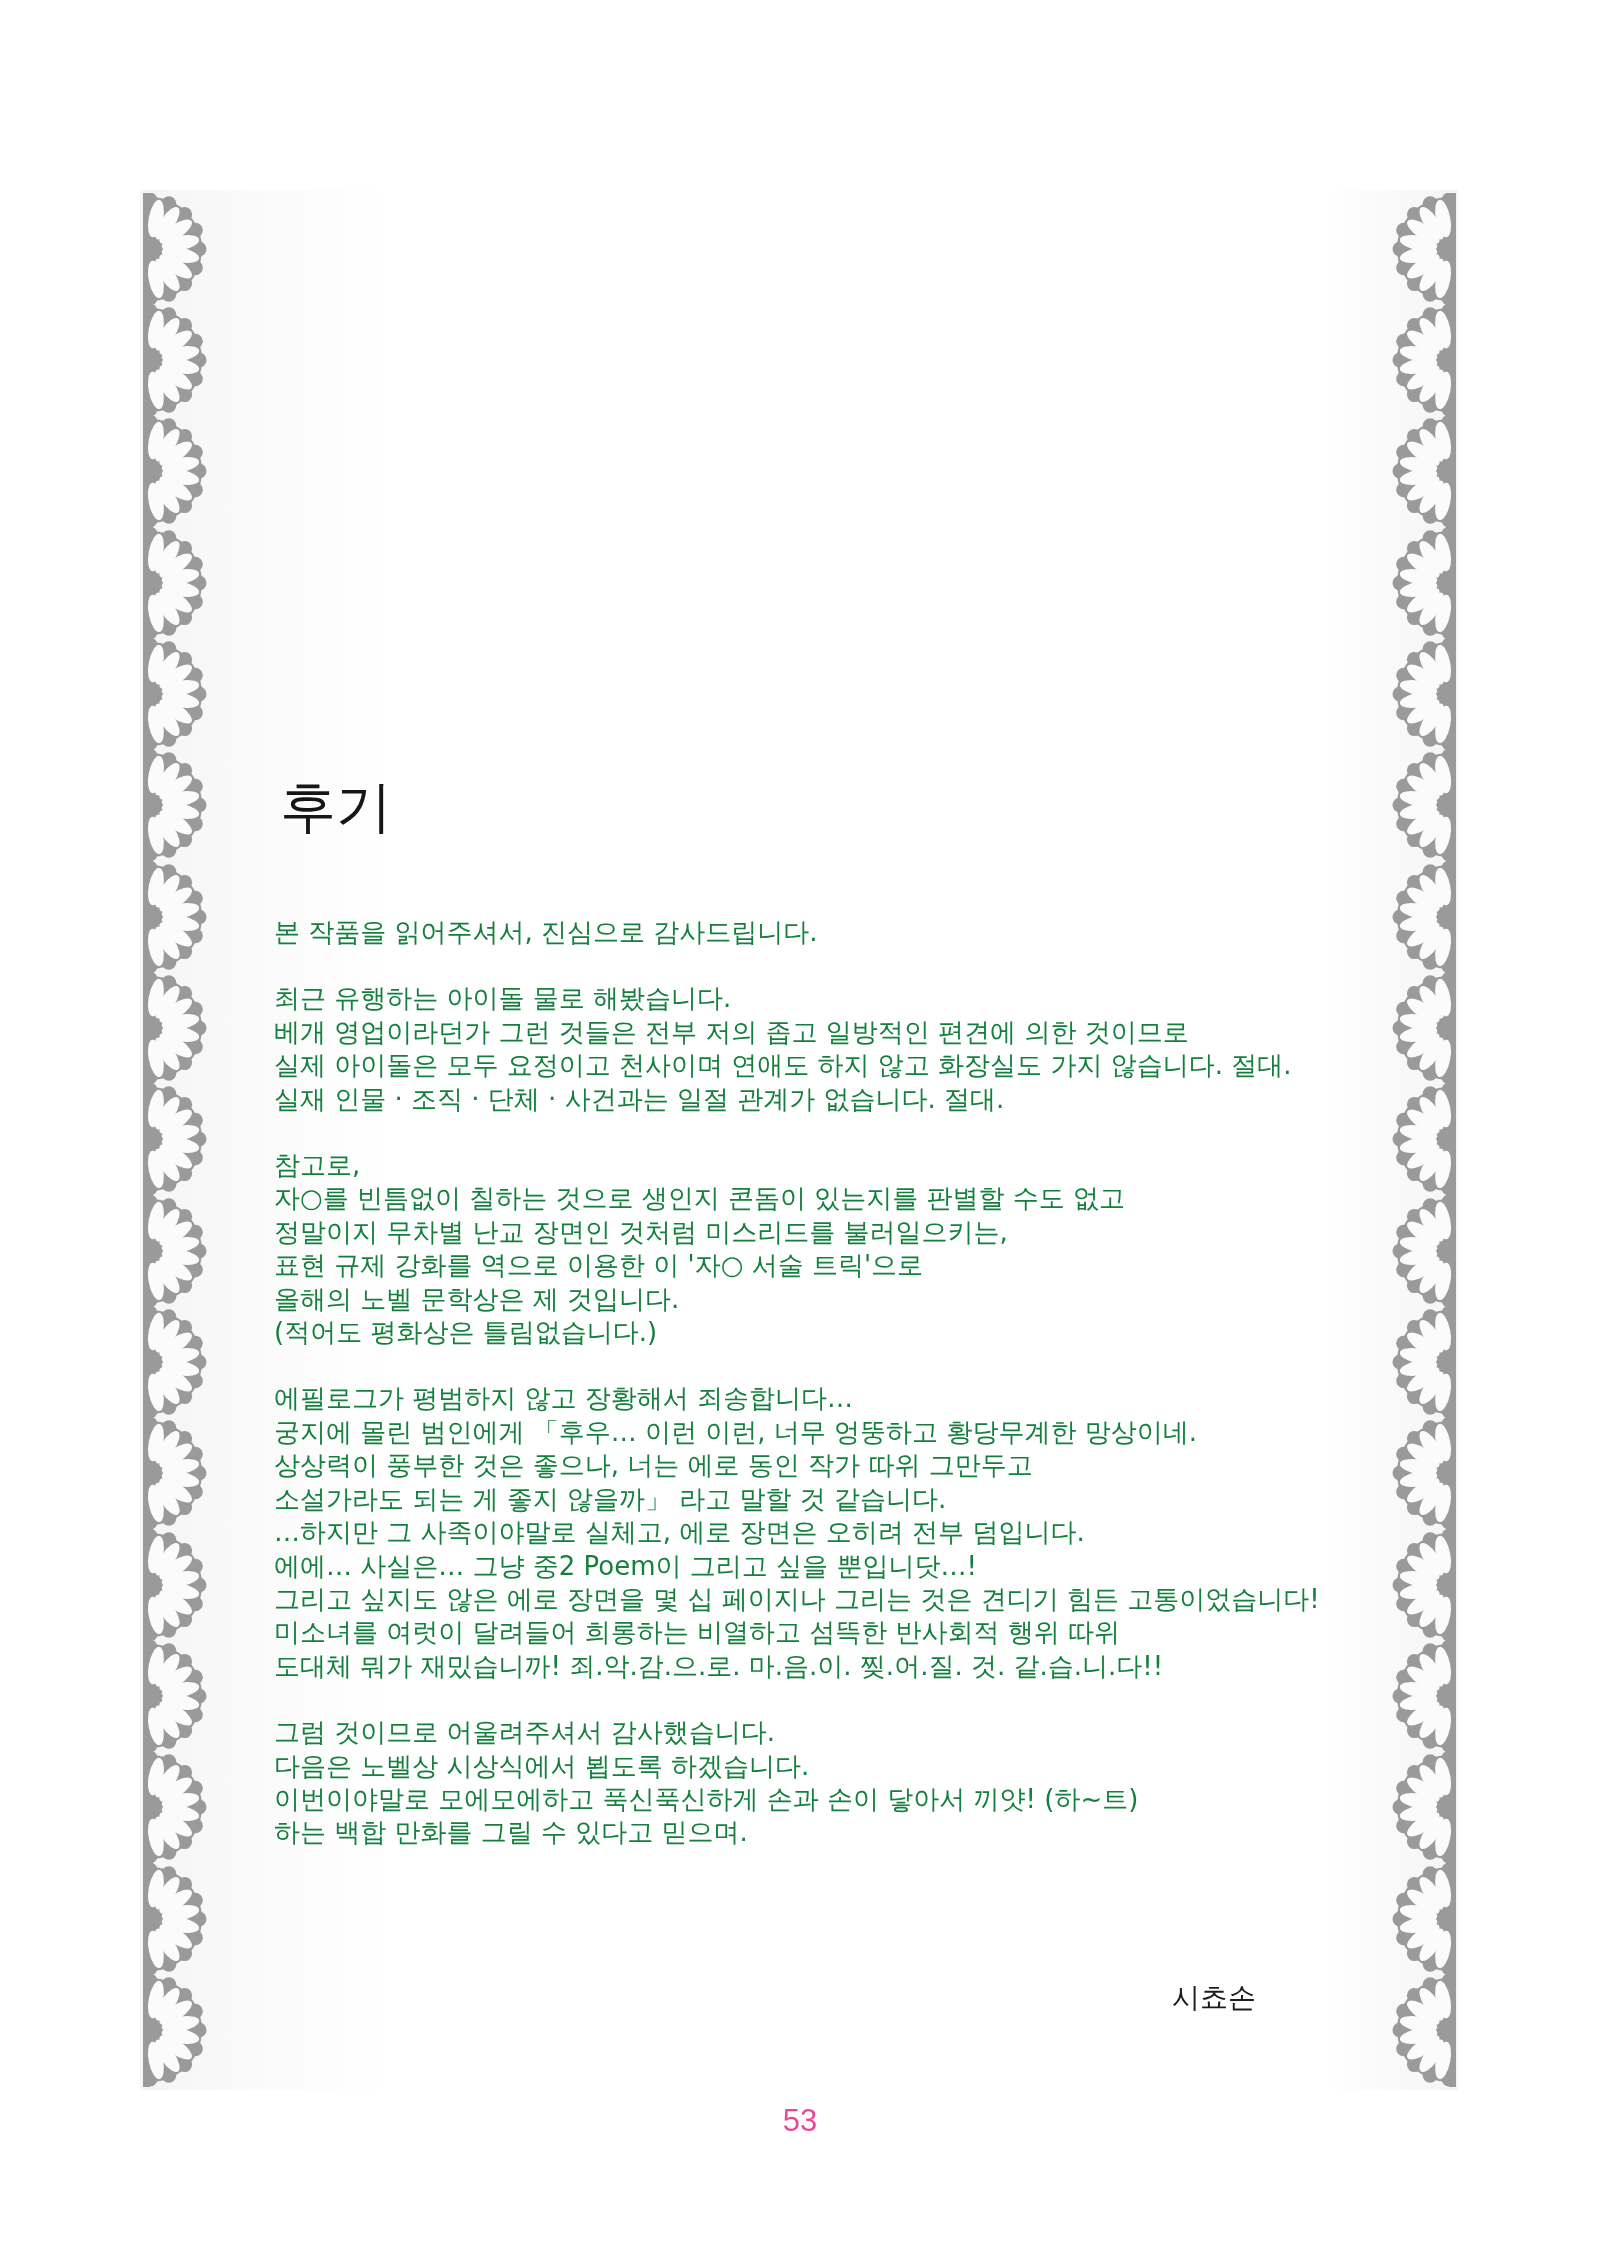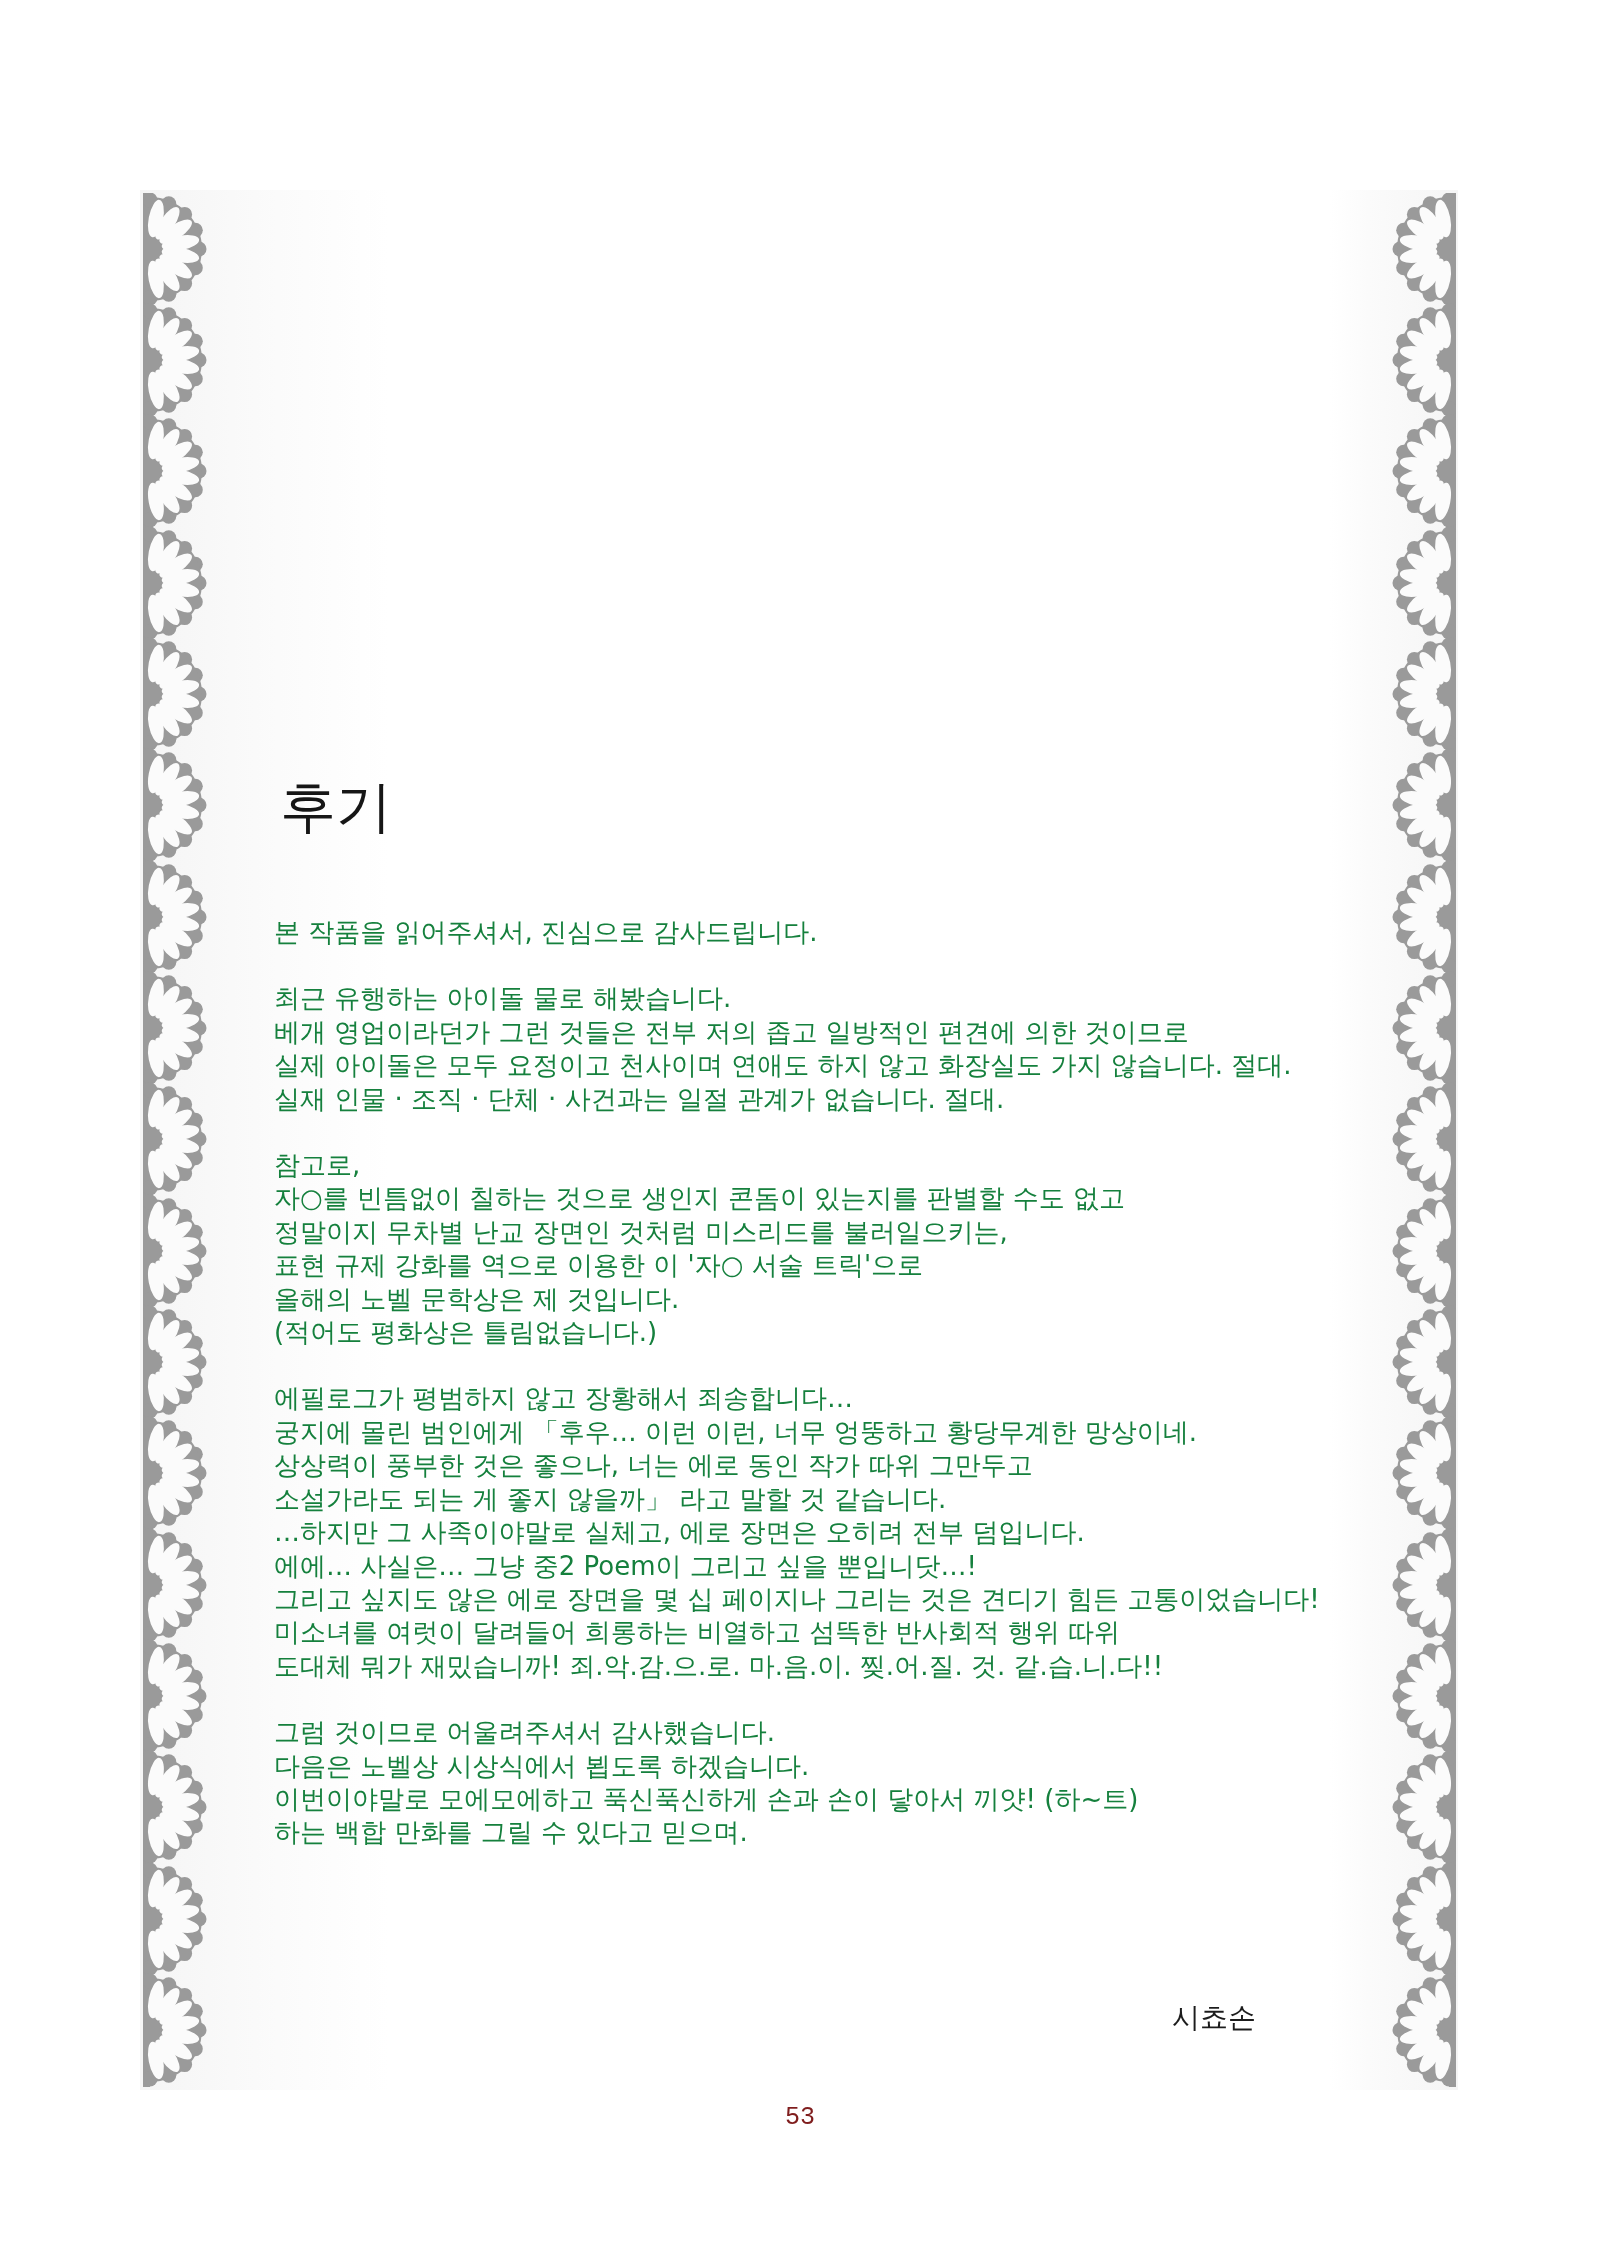--- a/index.html
+++ b/index.html
@@ -20,26 +20,26 @@
     white-space:nowrap;
   }
   .content{
     position:absolute;left:274px;top:916px;width:1170px;
     font-size:26px;line-height:33.4px;color:#15803d;
   }
   .block + .block{margin-top:33px;}
   .line{white-space:nowrap;}
   .signature{
     position:absolute;left:1172px;top:1979px;
-    font-size:28px;color:#1c1c1c;white-space:nowrap;margin-top:20px;
+    font-size:28px;color:#1c1c1c;white-space:nowrap;
   }
   .page-number{
     position:absolute;left:760px;top:2103px;width:80px;text-align:center;
-    font-family:Liberation Mono, monospace;
-    font-size:25px;color:#7f1d1d;
+    font-family:Liberation Sans, sans-serif;
+    font-size:31px;color:#ec4899;
   }
 </style>
 </head>
 <body>
 
 <svg width="0" height="0" style="position:absolute" aria-hidden="true">
   <defs>
     <g id="fan">
 
       <circle cx="0" cy="-49" r="7.5" fill="#9a9a9a"></circle>

